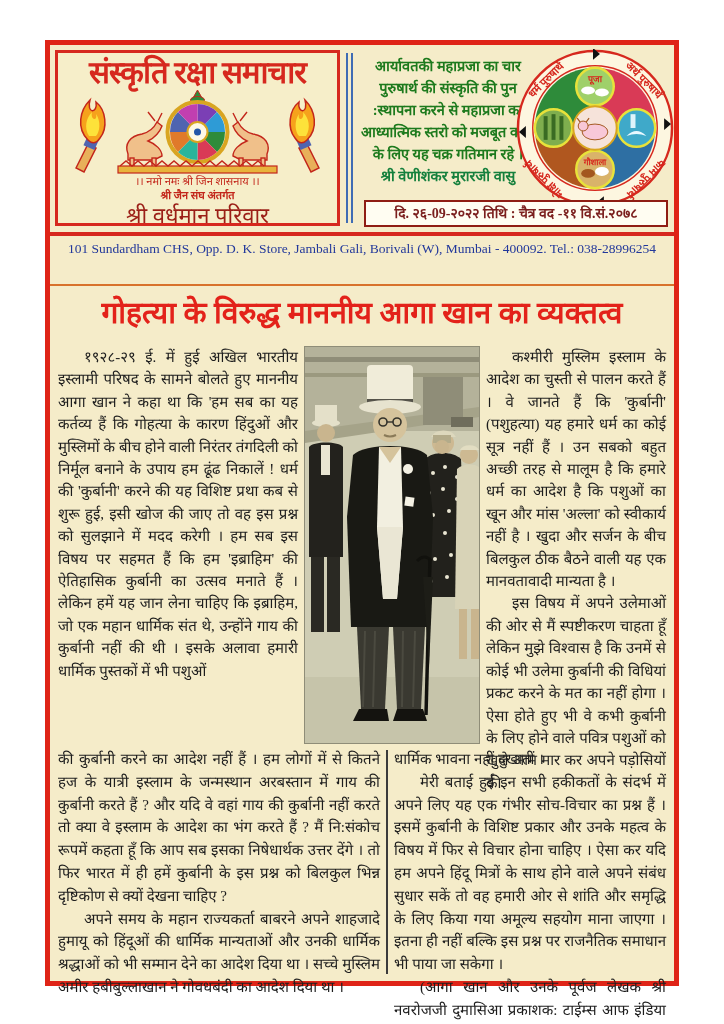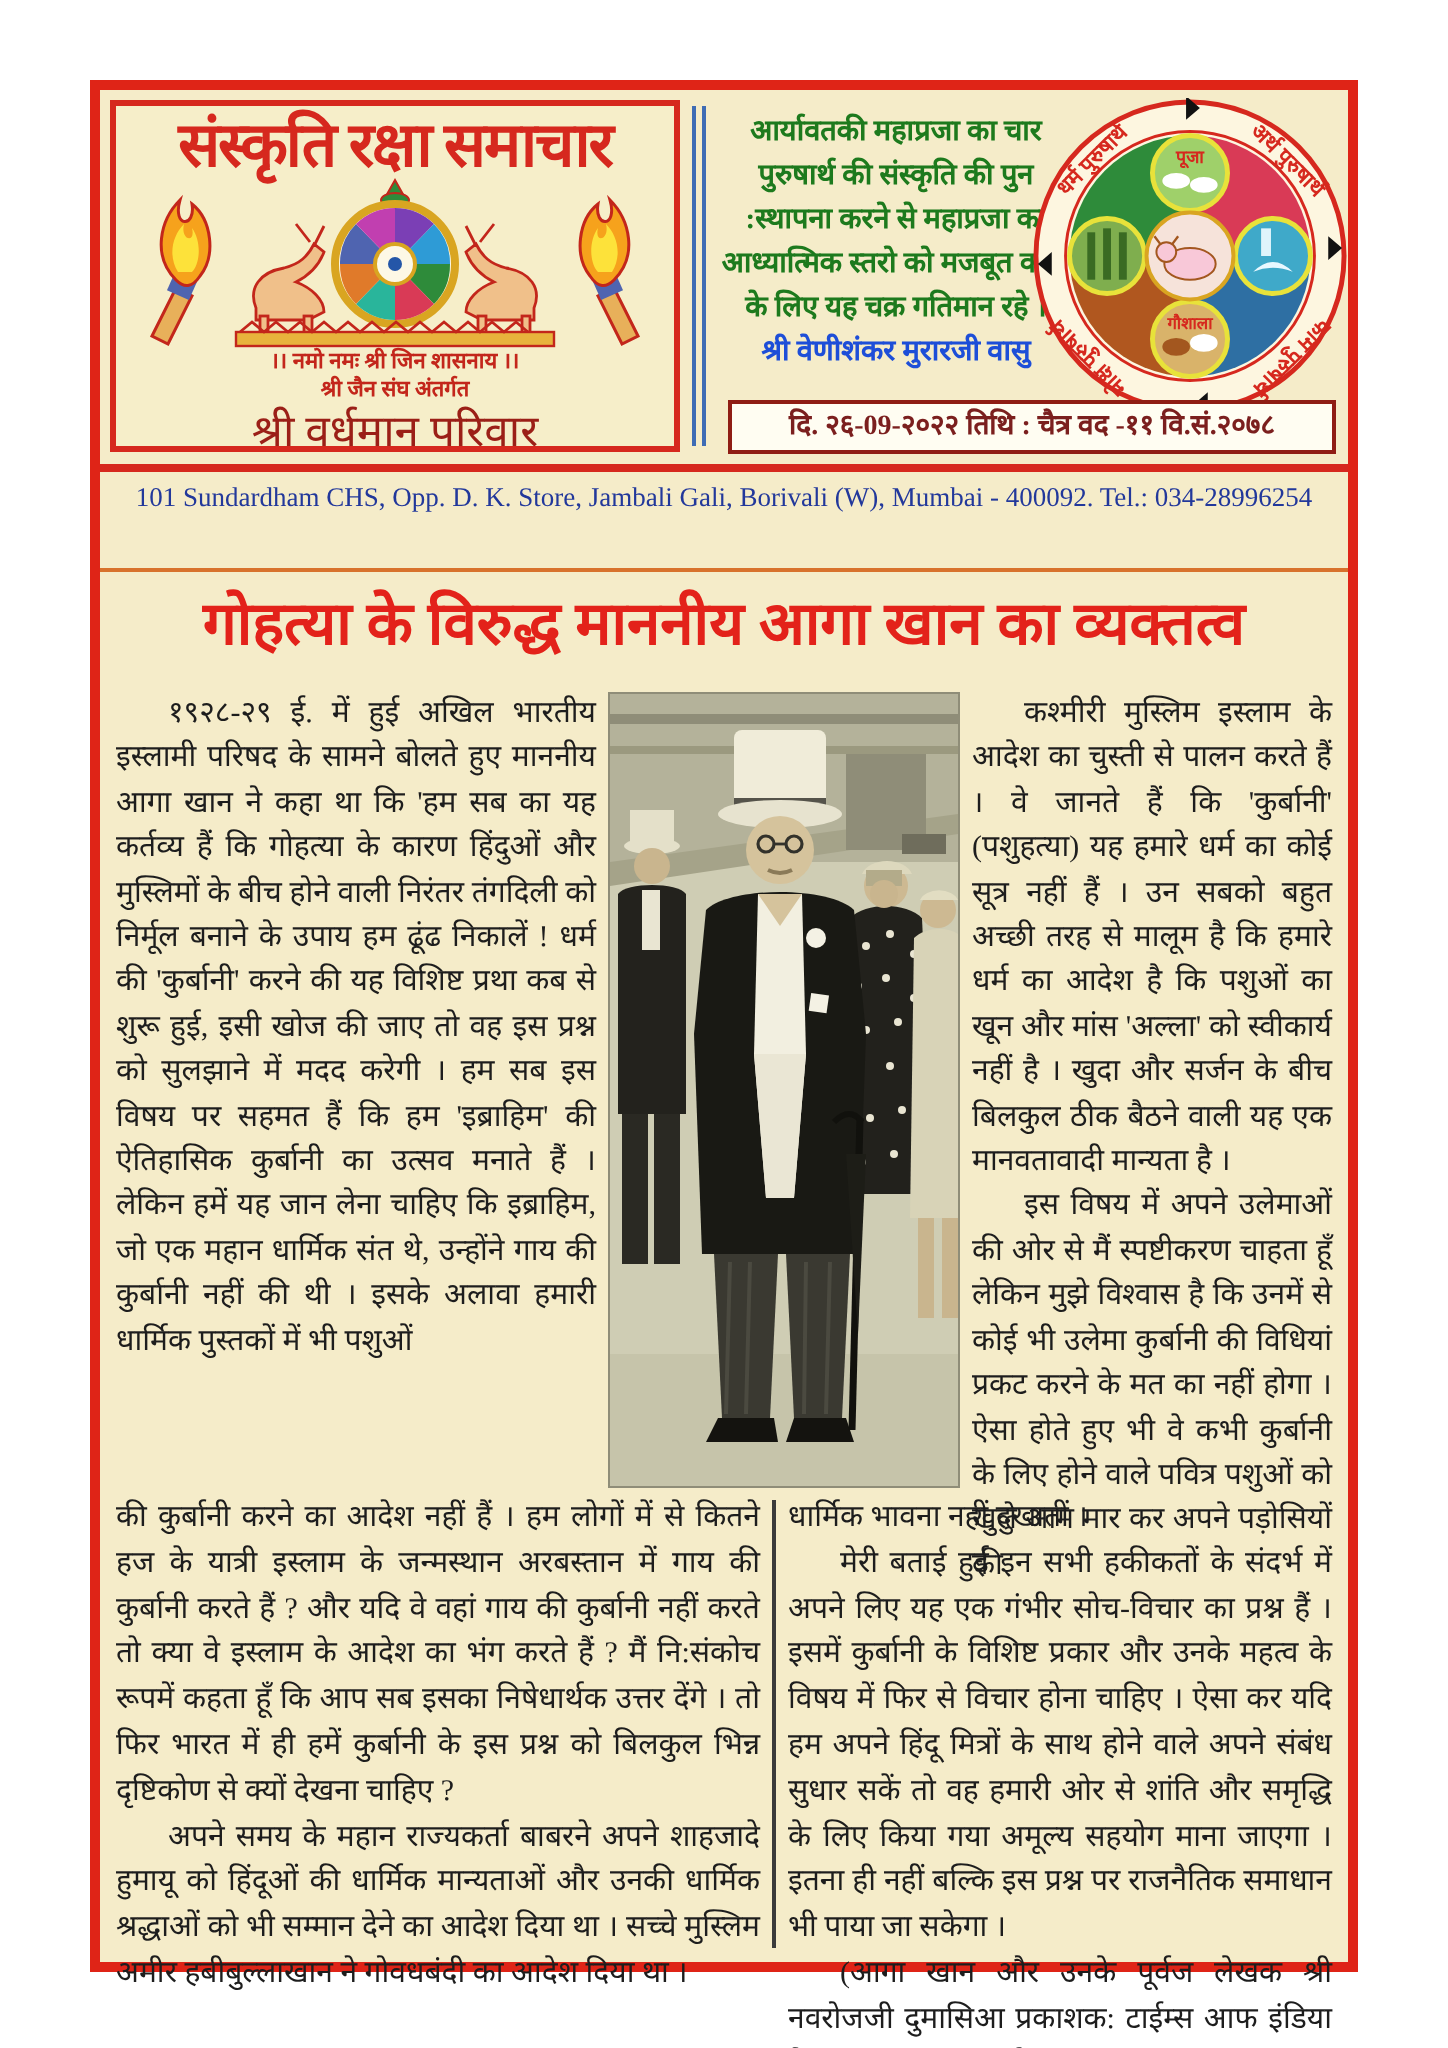--- a/index.html
+++ b/index.html
@@ -16,33 +16,33 @@
   .masthead { position:absolute; left:0; top:0; width:624px; height:187px; }
   .title-box {
     position:absolute; left:5px; top:5px; width:285px; height:176px;
     border:3px solid #d6281e; background:#f6eec9; text-align:center; overflow:hidden;
   }
   .paper-title {
     font-weight:bold; color:#d6281e; font-size:31px; line-height:34px; margin-top:3px;
     letter-spacing:-1px; white-space:nowrap;
   }
   .emblem-wrap { height:86px; margin-top:-2px; }
-  .mantra-line { color:#c3261b; font-weight:bold; font-size:11px; line-height:14px; }
+  .mantra-line { color:#c3261b; font-weight:normal; font-size:11px; line-height:14px; }
   .sub-line { color:#c3261b; font-weight:bold; font-size:11px; line-height:15px; }
   .org-line { color:#9b1f17; font-weight:normal; font-size:22px; line-height:26px; }
   .blue-divider {
     position:absolute; left:296px; top:8px; width:7px; height:170px;
     border-left:2px solid #3f6cb4; border-right:2px solid #3f6cb4;
   }
   .mast-right { position:absolute; left:308px; top:4px; width:312px; height:182px; }
   .motto {
     position:absolute; left:2px; top:6px; width:176px; text-align:center;
     color:#1d7a1d; font-weight:bold; font-size:14.5px; line-height:22px;
   }
-  .motto-author { color:#1d4ed8; font-weight:bold; font-size:14.5px; line-height:22px; }
+  .motto-author { color:#15803d; font-weight:bold; font-size:14.5px; line-height:22px; }
   .chakra-wrap { position:absolute; right:-4px; top:0px; width:158px; height:158px; }
   .date-box {
     position:absolute; left:6px; bottom:4px; width:304px; height:27px;
     background:#fffdf2; border:2px solid #8f1d14; text-align:center;
     color:#7b1f1e; font-weight:bold; font-size:14px; line-height:23px; white-space:nowrap;
   }
   
   .rule-red { position:absolute; left:0; top:187px; width:624px; height:4px; background:#d6281e; }
   .address {
     position:absolute; left:0; top:193px; width:624px; height:44px; text-align:center;
@@ -202,21 +202,21 @@
         </svg>
       </div>
 
       <div class="date-box">दि. २६-09-२०२२ तिथि : चैत्र वद -११ वि.सं.२०७८</div>
     </div>
   </div>
 
   <div class="rule-red"></div>
 
   <div class="address">
-    <div>101 Sundardham CHS, Opp. D. K. Store, Jambali Gali, Borivali (W), Mumbai - 400092. Tel.: 034-28996254</div>
+    <div>101 Sundardham CHS, Opp. D. K. Store, Jambali Gali, Borivali (W), Mumbai - 400092. Tel.: 038-28996254</div>
   </div>
 
   <div class="rule-orange"></div>
 
   <div class="headline">गोहत्या के विरुद्ध माननीय आगा खान का व्यक्तत्व</div>
 
   <div class="article">
     <div class="row1">
       <div class="col-left indent">१९२८-२९ ई. में हुई अखिल भारतीय इस्लामी परिषद के सामने बोलते हुए माननीय आगा खान ने कहा था कि 'हम सब का यह कर्तव्य हैं कि गोहत्या के कारण हिंदुओं और मुस्लिमों के बीच होने वाली निरंतर तंगदिली को निर्मूल बनाने के उपाय हम ढूंढ निकालें ! धर्म की 'कुर्बानी' करने की यह विशिष्ट प्रथा कब से शुरू हुई, इसी खोज की जाए तो वह इस प्रश्न को सुलझाने में मदद करेगी । हम सब इस विषय पर सहमत हैं कि हम 'इब्राहिम' की ऐतिहासिक कुर्बानी का उत्सव मनाते हैं । लेकिन हमें यह जान लेना चाहिए कि इब्राहिम, जो एक महान धार्मिक संत थे, उन्होंने गाय की कुर्बानी नहीं की थी । इसके अलावा हमारी धार्मिक पुस्तकों में भी पशुओं</div>
 

